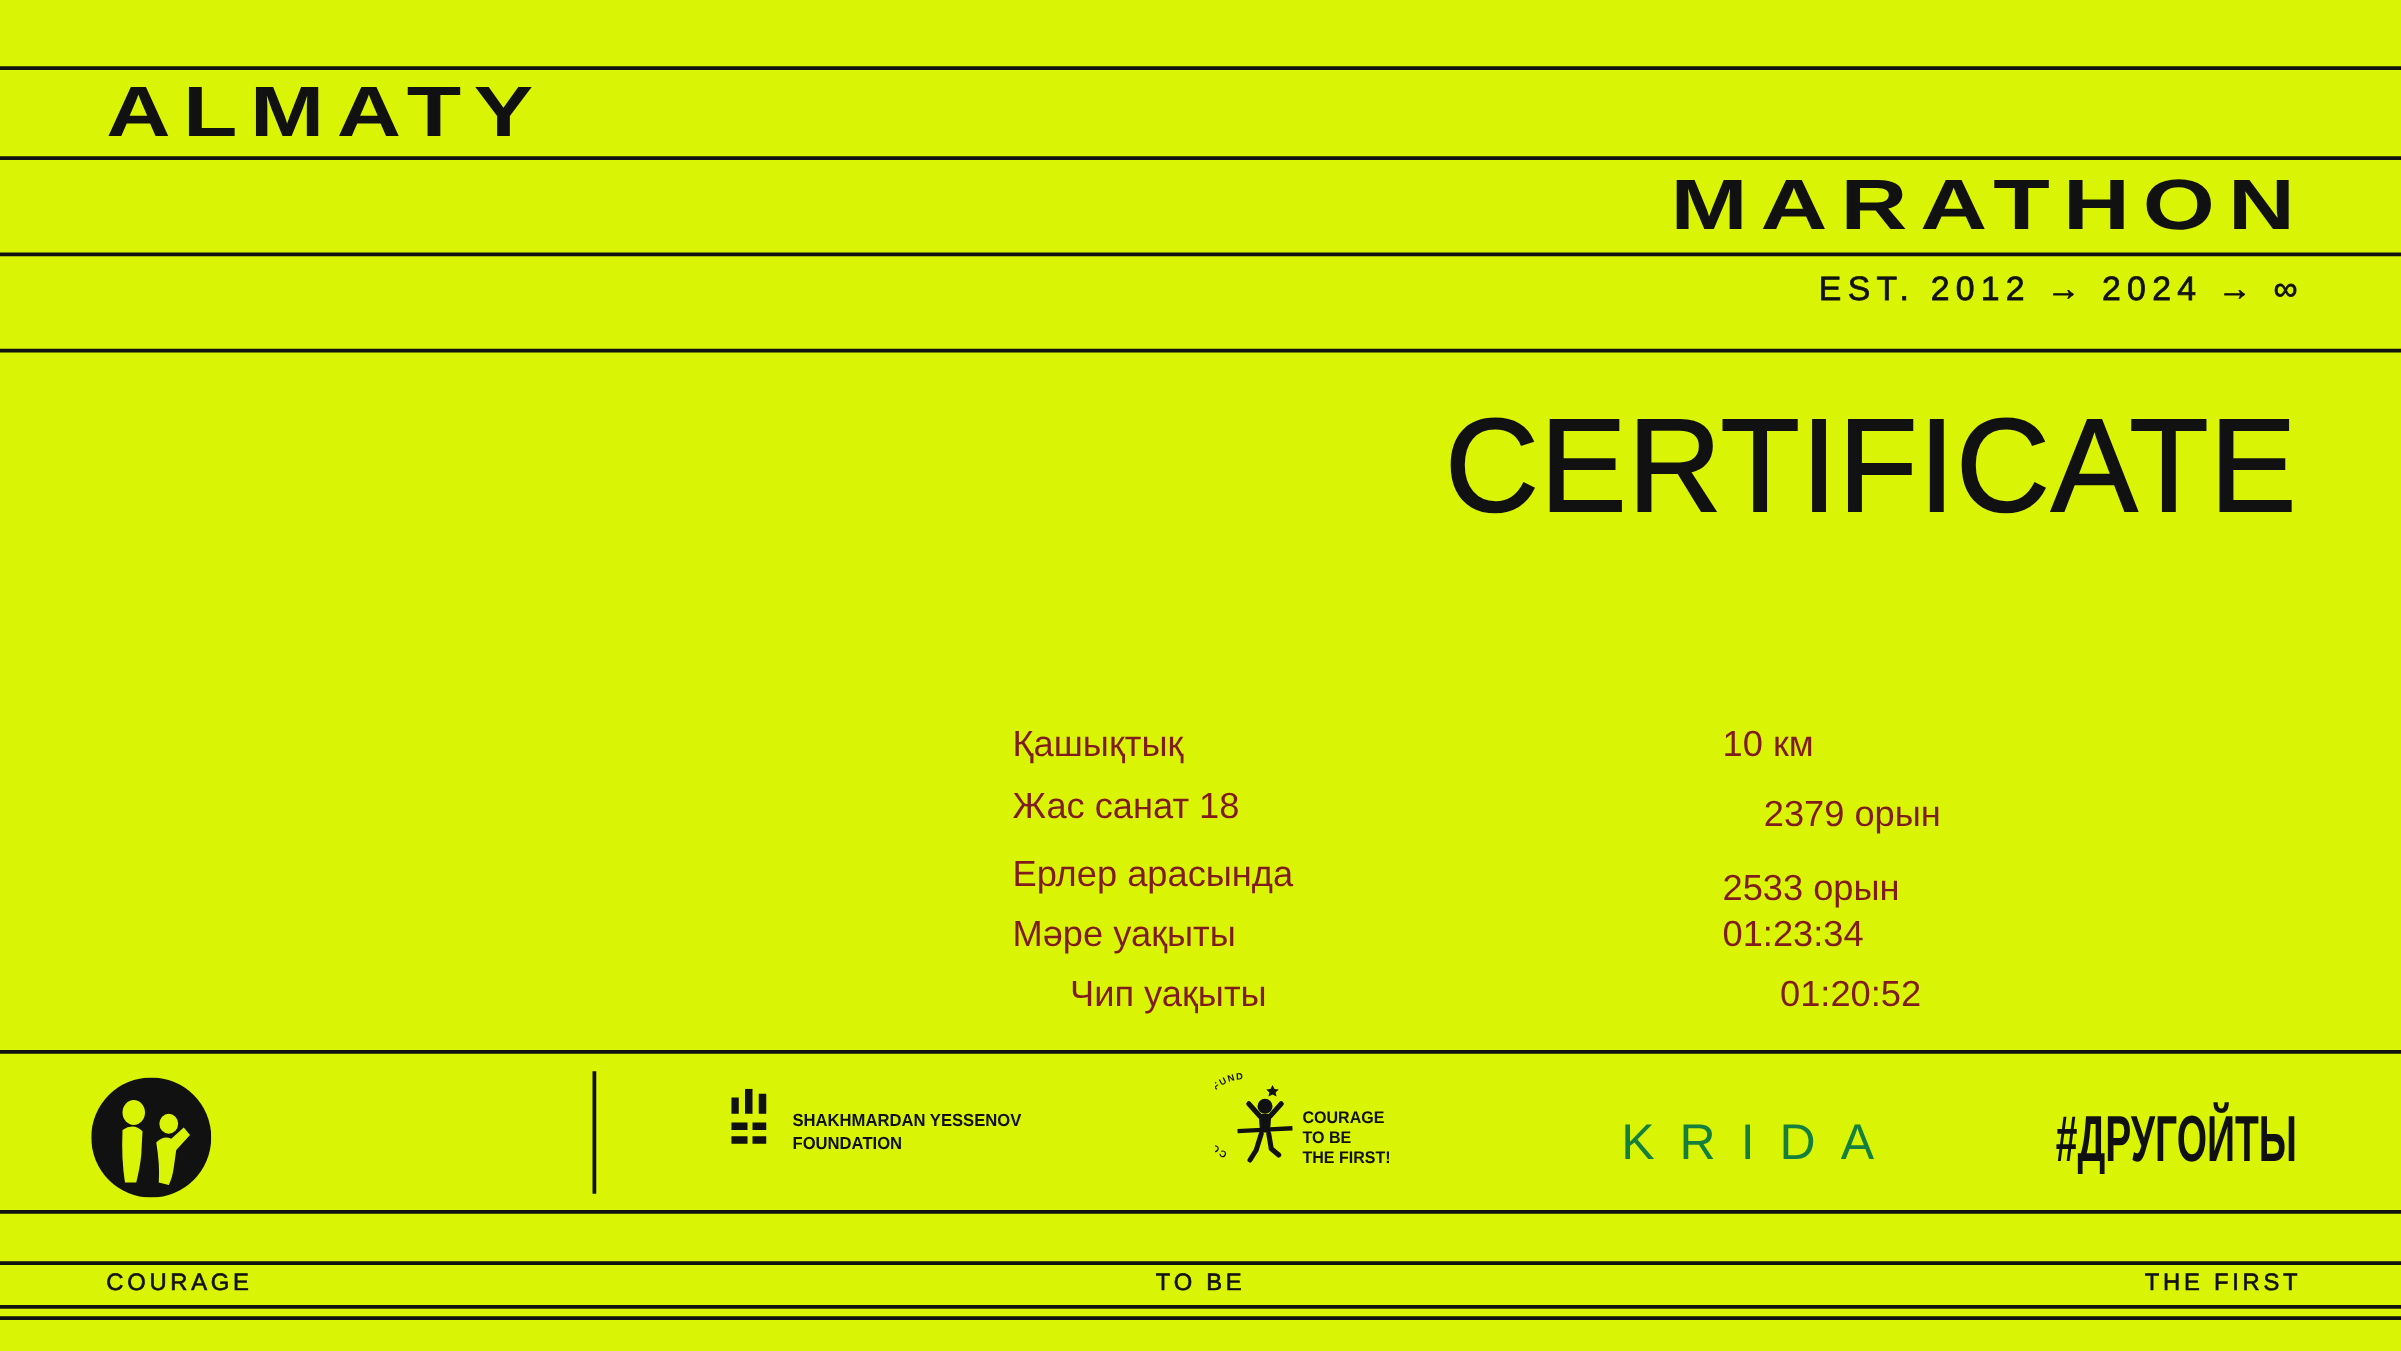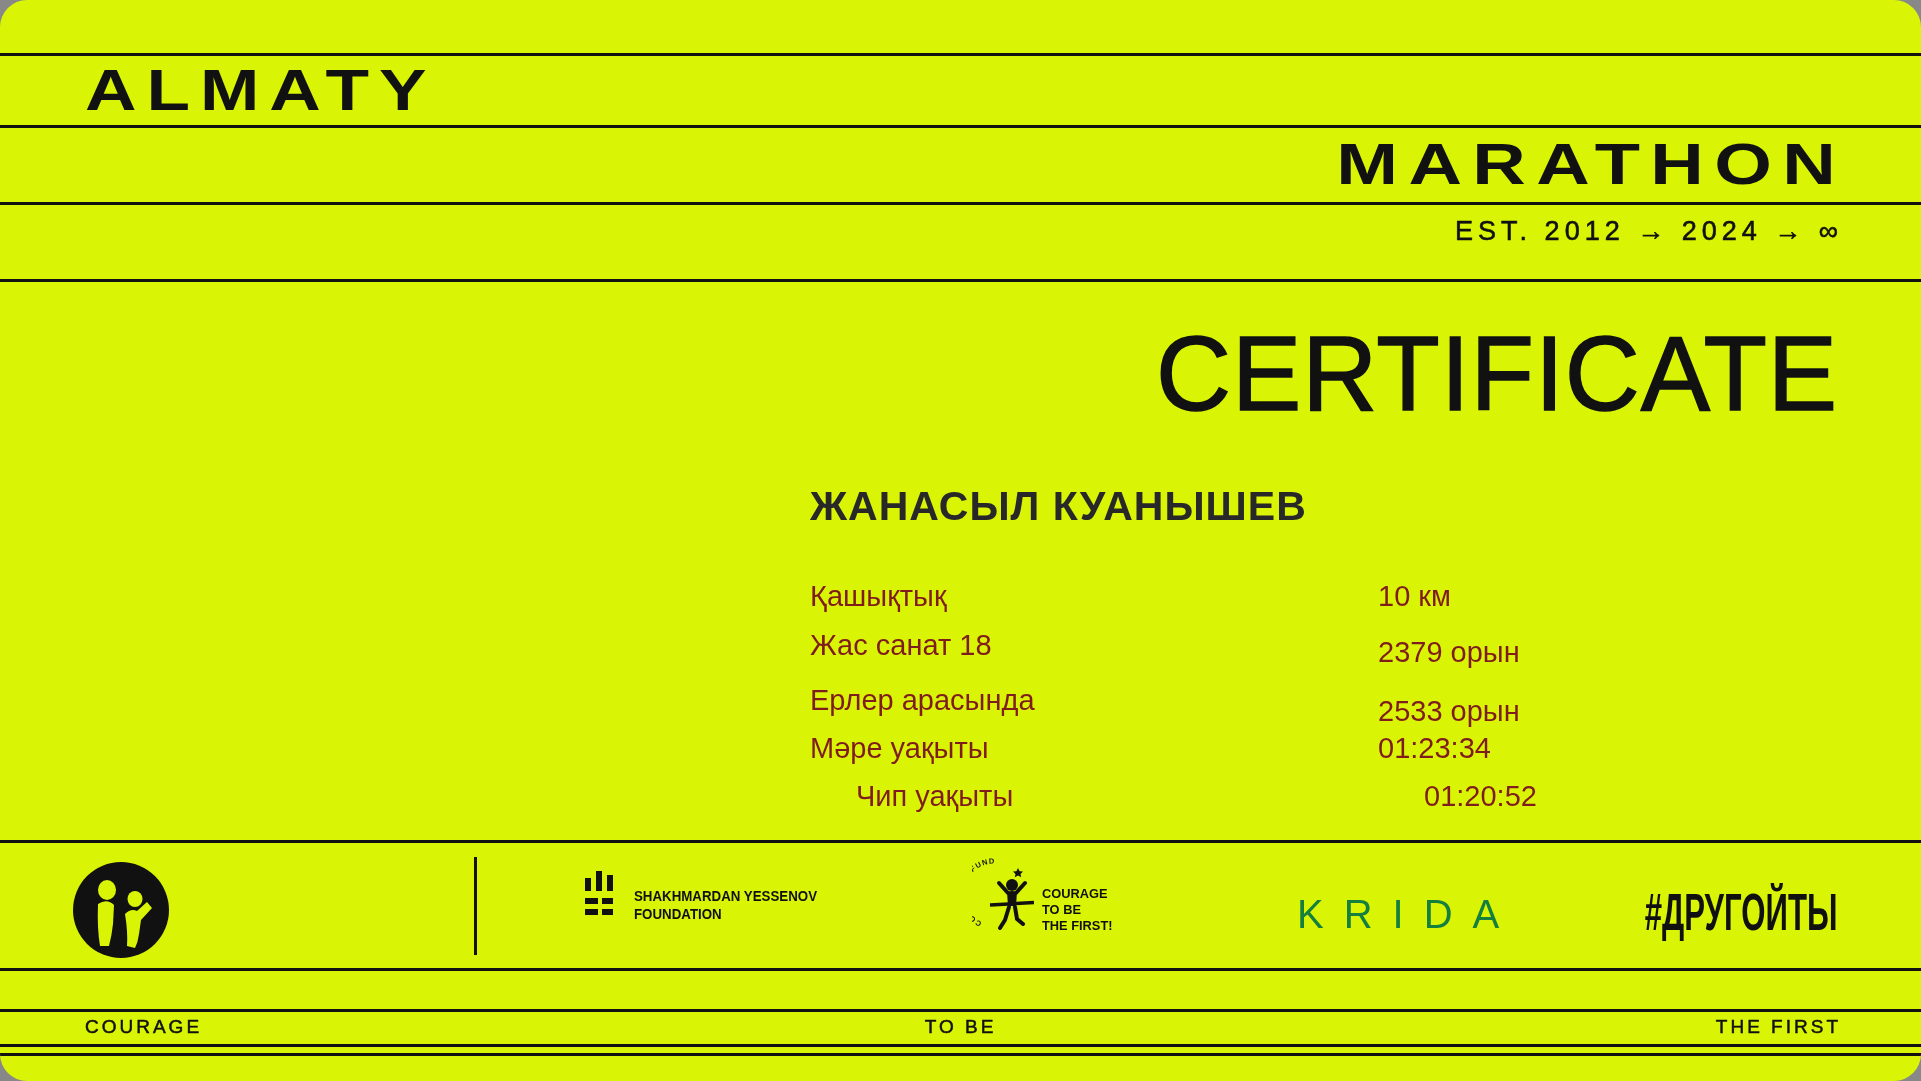--- a/index.html
+++ b/index.html
@@ -3,21 +3,20 @@
 <meta charset="utf-8">
 <style>
   html,body{margin:0;padding:0;background:#888;}
   #canvas{
     position:relative;
     width:1921px;height:1081px;
     background:#d9f505;
     overflow:hidden;
     font-family:"Liberation Sans","DejaVu Sans",sans-serif;
     color:#111;
-    border-radius:27px;
   }
   .hline{position:absolute;left:0;width:1921px;height:3px;background:#111;}
   .vline{position:absolute;width:3px;background:#111;}
 
   .almaty{
     position:absolute;left:85px;top:62px;
     font-size:57px;font-weight:bold;letter-spacing:8px;line-height:1;
     transform:scaleX(1.25);transform-origin:left center;white-space:nowrap;
   }
   .marathon{
@@ -38,21 +37,21 @@
   }
   .name{
     position:absolute;left:810px;top:486px;
     font-size:41px;font-weight:bold;letter-spacing:1px;line-height:1;
     color:#282828;white-space:nowrap;
   }
   .row{position:absolute;left:810px;width:1030px;height:36px;font-size:29px;color:#7f1d1d;line-height:1.15;}
   .row .lbl{position:absolute;left:0;top:0;white-space:nowrap;}
   .row .val{position:absolute;left:568px;top:0;white-space:nowrap;}
   .r1{top:580px;} .r2{top:629px;} .r3{top:684px;} .r4{top:732px;} .r5{top:780px;margin-left:46px;}
-  .r2 .val{top:7px;} .r3 .val{top:11px;}
+  .r2 .val{top:7px;margin-left:33px;} .r3 .val{top:11px;}
 
   
   .kaspi-logo{position:absolute;left:73px;top:862px;width:96px;height:96px;}
   .kaspi-text{
     position:absolute;left:190px;top:884px;
     font-size:55px;font-weight:bold;letter-spacing:-1px;line-height:1;color:#101010;white-space:nowrap;
   }
   .footer-divider{left:474px;top:857px;height:98px;}
   .yess-icon{position:absolute;left:585px;top:871px;width:30px;height:50px;}
   .yess-text{
@@ -97,21 +96,20 @@
   <div class="hline" style="top:1009px"></div>
   <div class="hline" style="top:1044px"></div>
   <div class="hline" style="top:1053px"></div>
 
   <div class="almaty">ALMATY</div>
   <div class="marathon">MARATHON</div>
   <div class="est">EST. 2012 → 2024 → ∞</div>
 
   <div class="certificate">CERTIFICATE</div>
 
-  <div class="name">ЖАНАСЫЛ КУАНЫШЕВ</div>
 
   <div class="row r1">
     <span class="lbl">Қашықтық</span>
     <span class="val">10 км</span>
   </div>
   <div class="row r2">
     <span class="lbl">Жас санат 18</span>
     <span class="val">2379 орын</span>
   </div>
   <div class="row r3">

